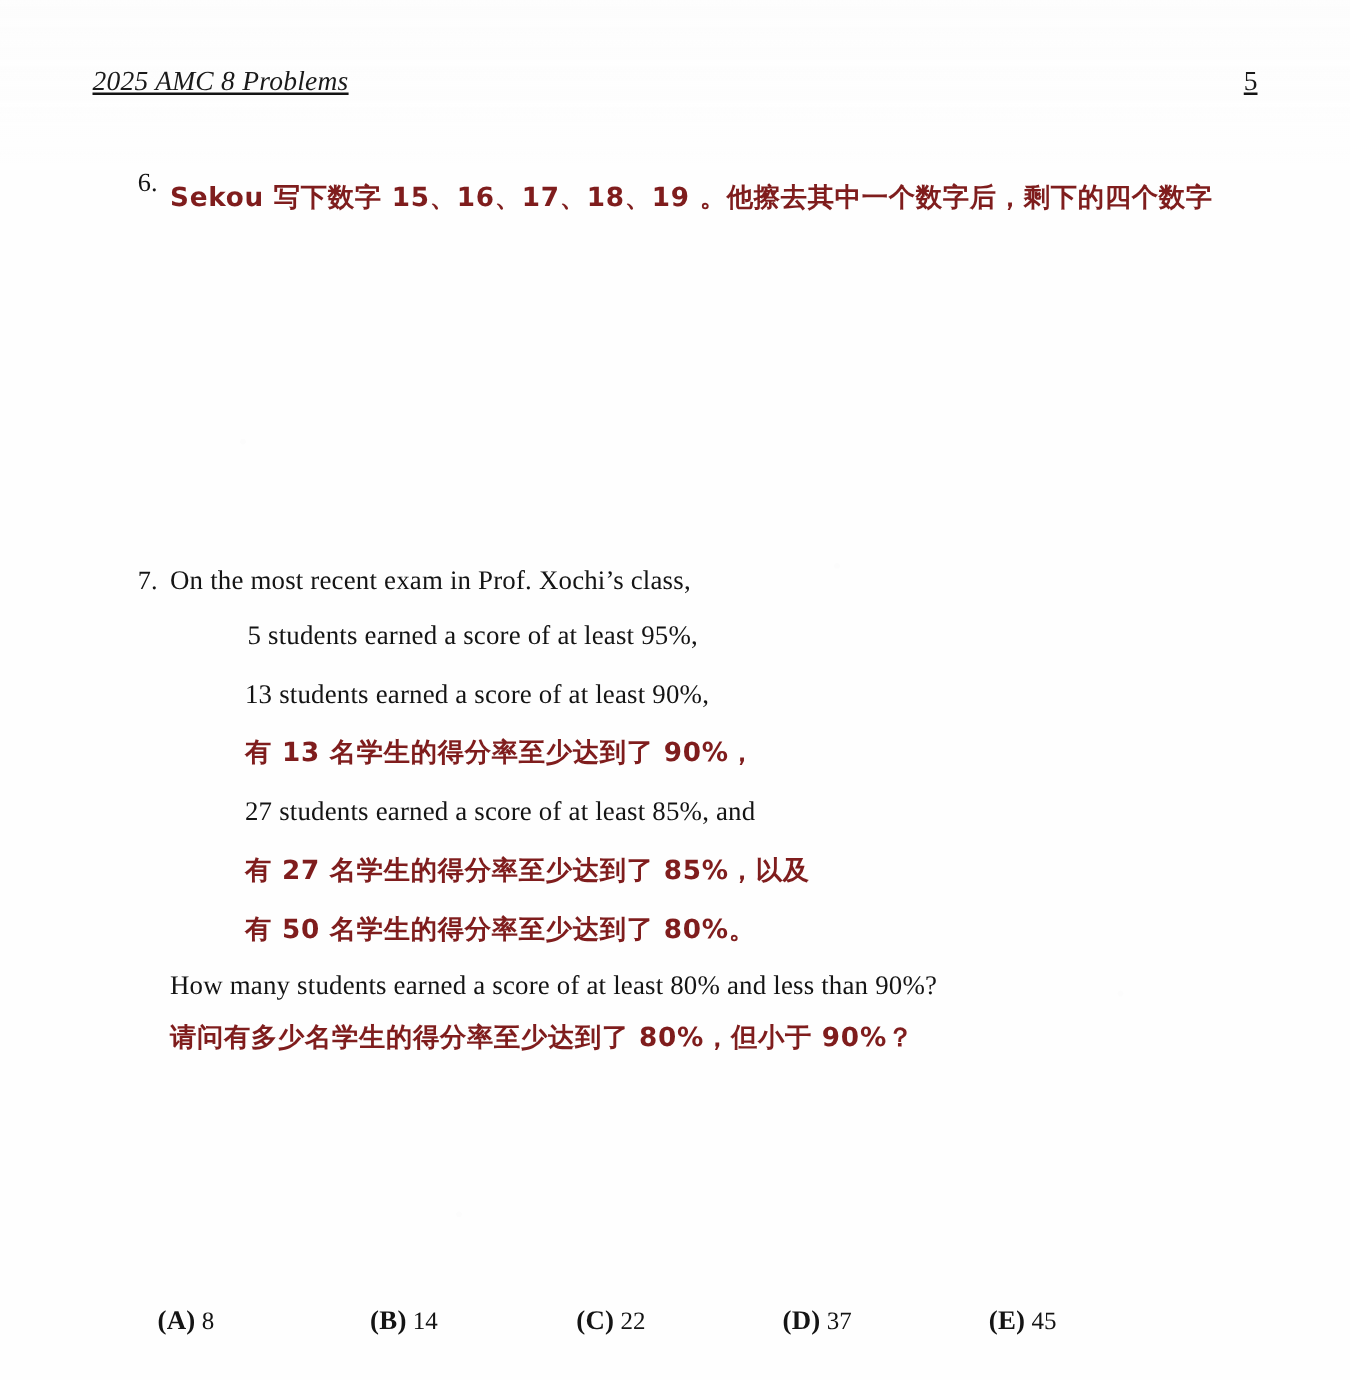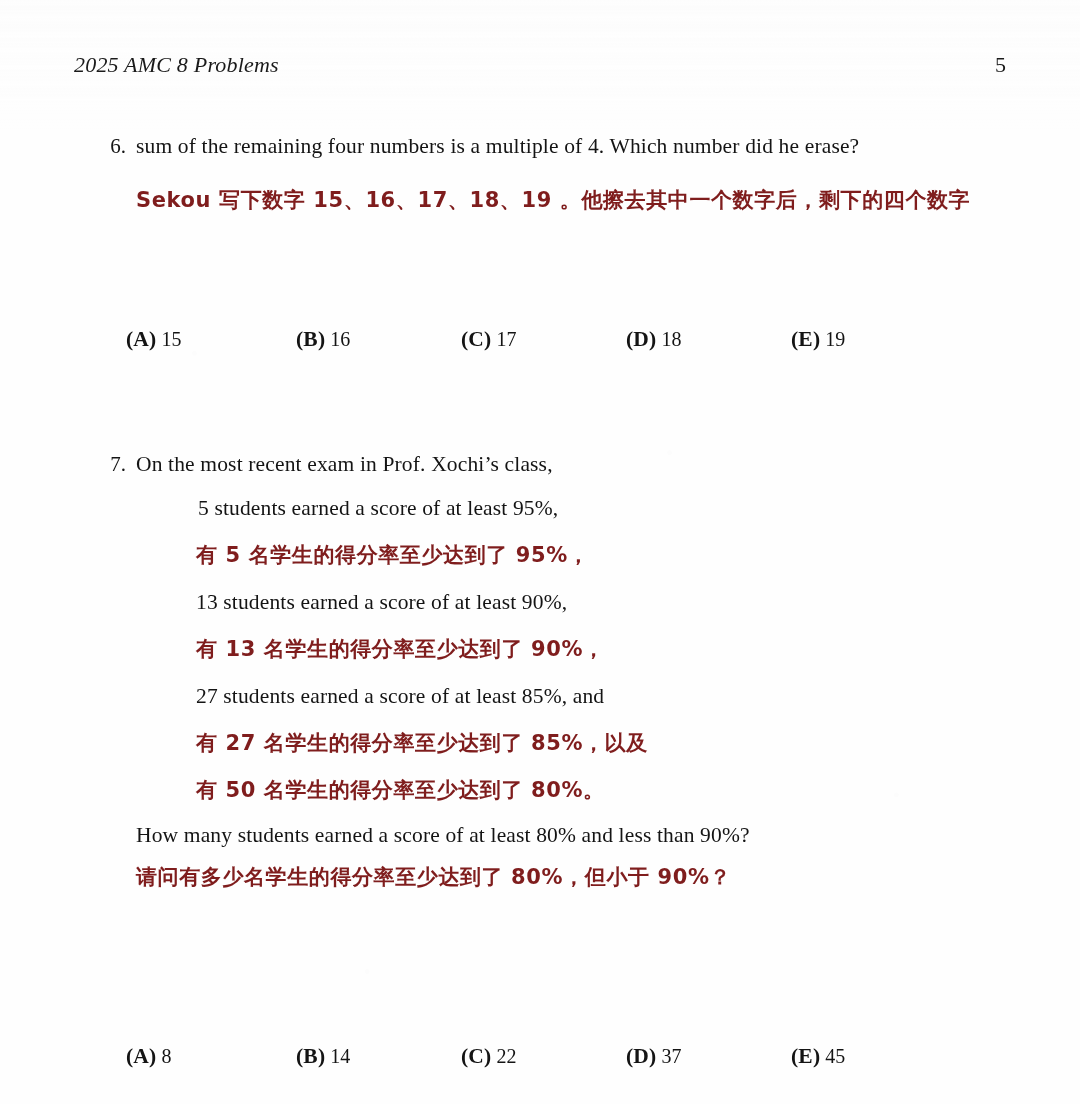--- a/index.html
+++ b/index.html
@@ -38,20 +38,21 @@
 
   
   .running-head {
     position: absolute;
     top: 52px;
     left: 74px;
     right: 74px;
     display: flex;
     align-items: center;
     justify-content: space-between;
+    text-decoration: underline;
   }
   .running-head .rh-title {
     font-style: italic;
     font-size: 22px;
     letter-spacing: 0.2px;
     color: #1a1a1a;
   }
   .running-head .rh-page {
     font-size: 22px;
     color: #1a1a1a;
@@ -154,55 +155,36 @@
 
   <div class="running-head">
     <div class="rh-title">2025 AMC 8 Problems</div>
     <div class="rh-page">5</div>
   </div>
 
   <div class="problem" id="problem-6">
     <div class="prob-line">
       <div class="prob-number">6.</div>
       <div class="prob-body">
-        <div class="en-line">sum of the remaining four numbers is a multiple of 4. Which number did he erase?</div>
         <div class="gap-sm"></div>
         <div class="zh-line">Sekou 写下数字 15、16、17、18、19 。他擦去其中一个数字后，剩下的四个数字</div>
       </div>
     </div>
   </div>
 
-  <div class="choices" id="choices-6">
-    <div class="choice c0">
-      <span class="lab">(A)</span><span class="val">15</span>
-    </div>
-    <div class="choice c1">
-      <span class="lab">(B)</span><span class="val">16</span>
-    </div>
-    <div class="choice c2">
-      <span class="lab">(C)</span><span class="val">17</span>
-    </div>
-    <div class="choice c3">
-      <span class="lab">(D)</span><span class="val">18</span>
-    </div>
-    <div class="choice c4">
-      <span class="lab">(E)</span><span class="val">19</span>
-    </div>
-  </div>
 
   <div class="problem" id="problem-7">
     <div class="prob-line">
       <div class="prob-number">7.</div>
       <div class="prob-body">
 
         <div class="en-line">On the most recent exam in Prof. Xochi’s class,</div>
 
         <div class="sub-list">
           <div class="en-line sub-indent-1">5 students earned a score of at least 95%,</div>
-          <div class="zh-line">有 5 名学生的得分率至少达到了 95%，</div>
 
           <div class="en-line">13 students earned a score of at least 90%,</div>
           <div class="zh-line">有 13 名学生的得分率至少达到了 90%，</div>
 
           <div class="en-line">27 students earned a score of at least 85%, and</div>
           <div class="zh-line">有 27 名学生的得分率至少达到了 85%，以及</div>
 
           <div class="zh-line">有 50 名学生的得分率至少达到了 80%。</div>
         </div>
 

